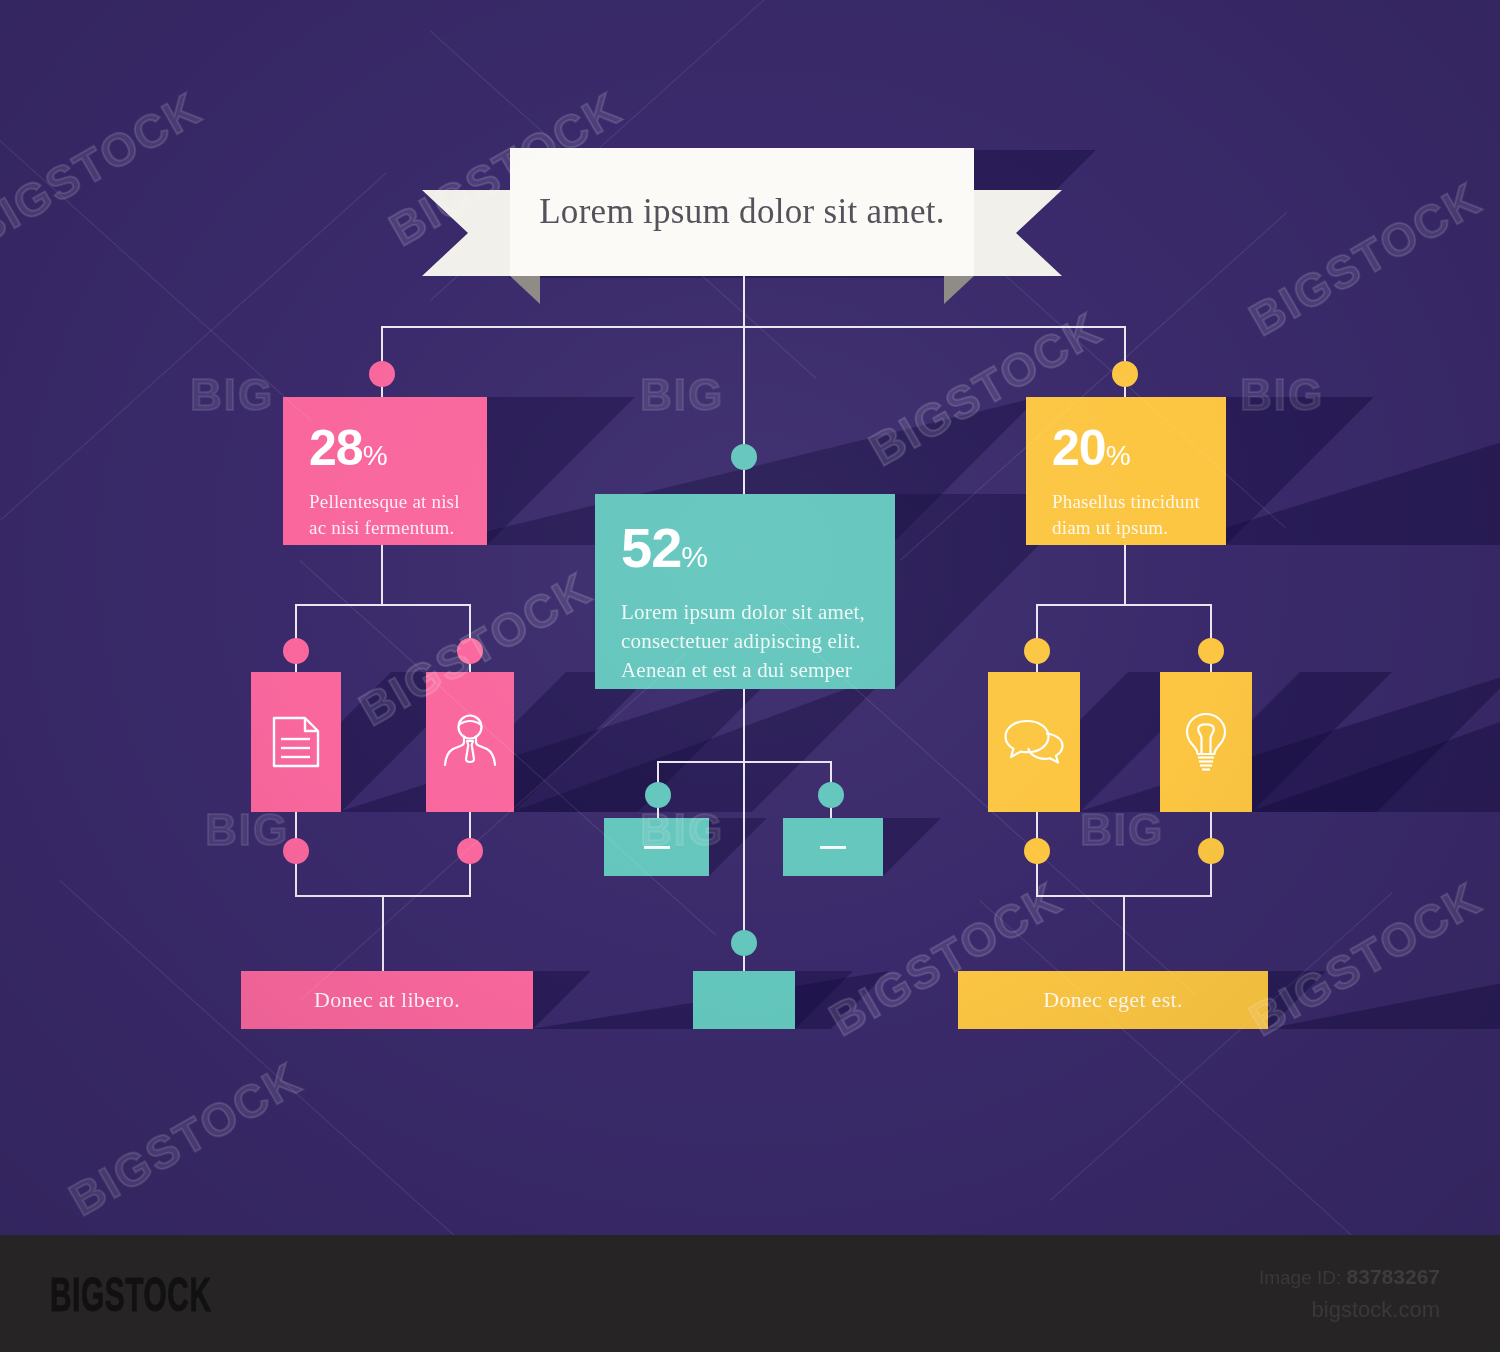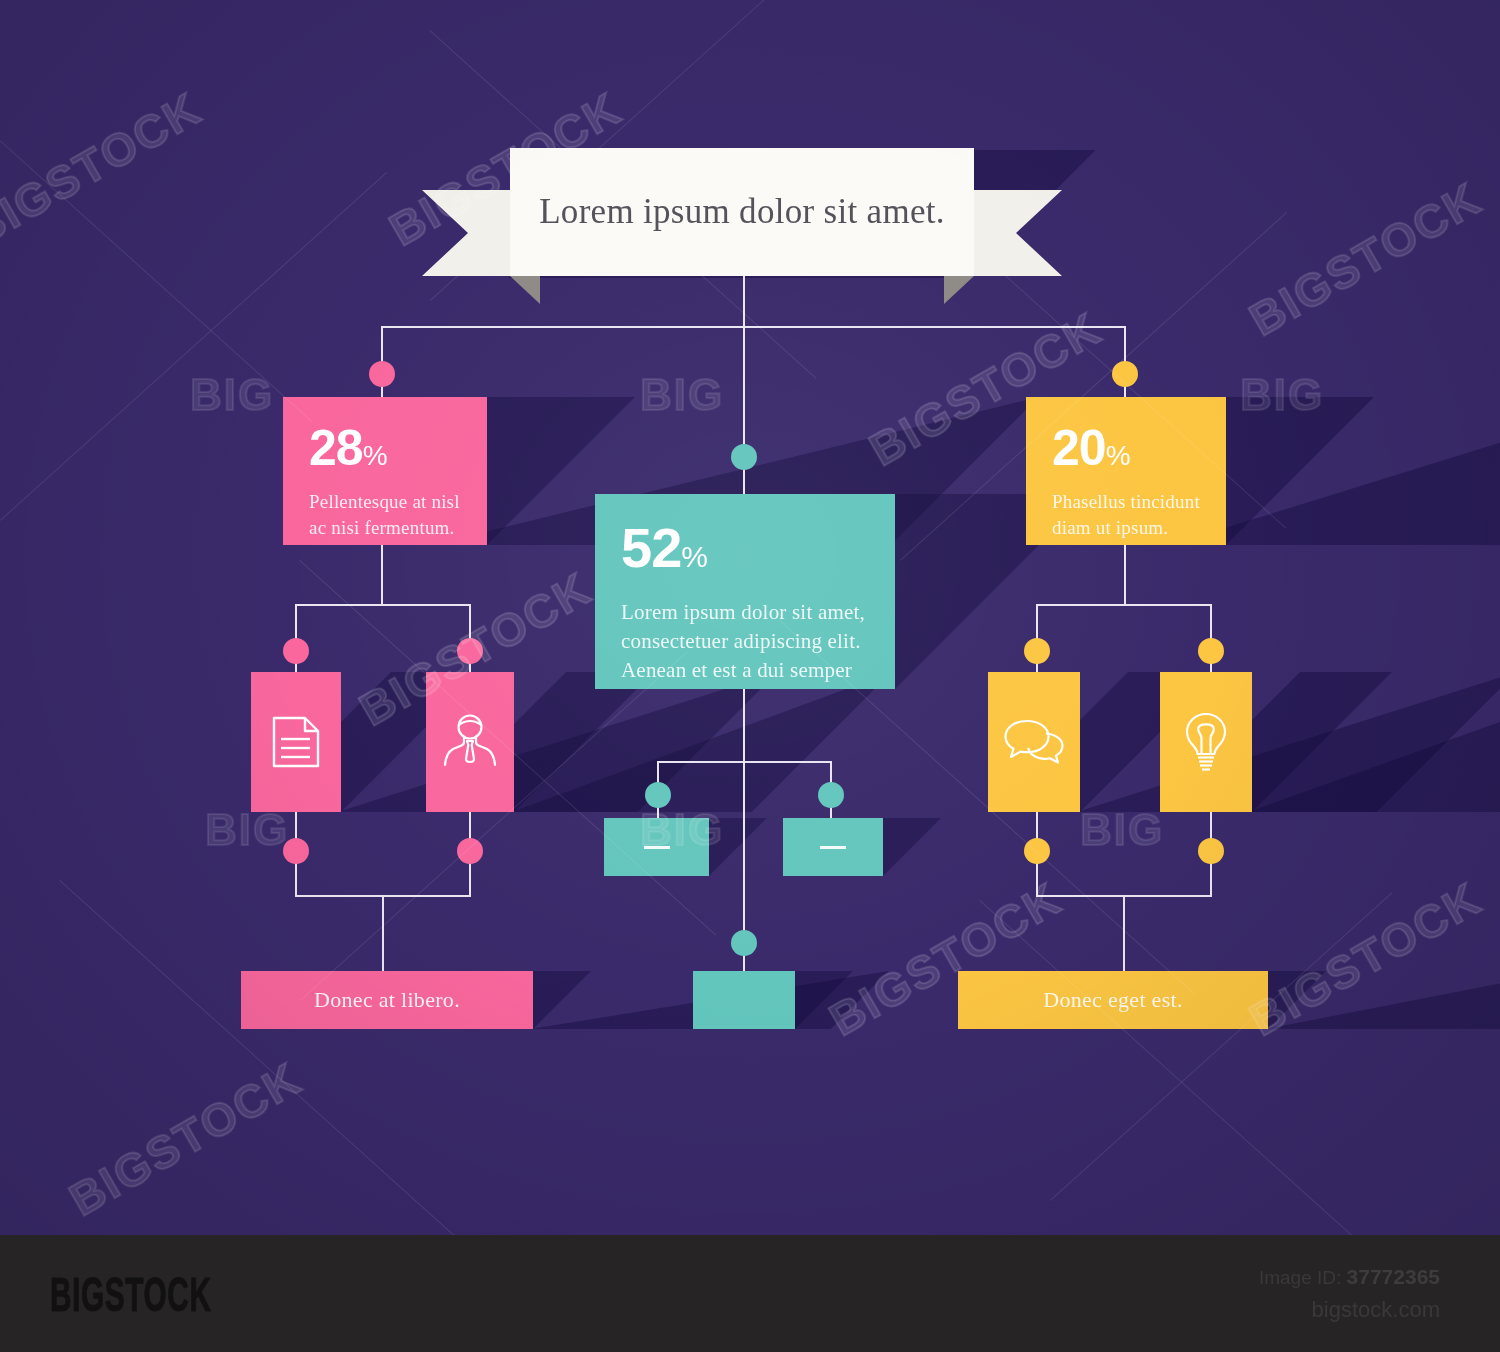--- a/index.html
+++ b/index.html
@@ -479,18 +479,18 @@
       <div class="wm-line" style="left:300px; top:1000px; width:520px; transform: rotate(-42deg);"></div>
       <div class="wm-line" style="left:1050px;top:1200px; width:460px; transform: rotate(-42deg);"></div>
     </div>
 
   </div>
 
   <div id="footer">
     <div id="bs-logo">BIGSTOCK</div>
     <div id="img-id">
       <span>Image ID:</span>
-      <b>37772365</b>
+      <b>83783267</b>
     </div>
     <div id="bs-site">bigstock.com</div>
   </div>
 
 </div>
 
 </body></html>

